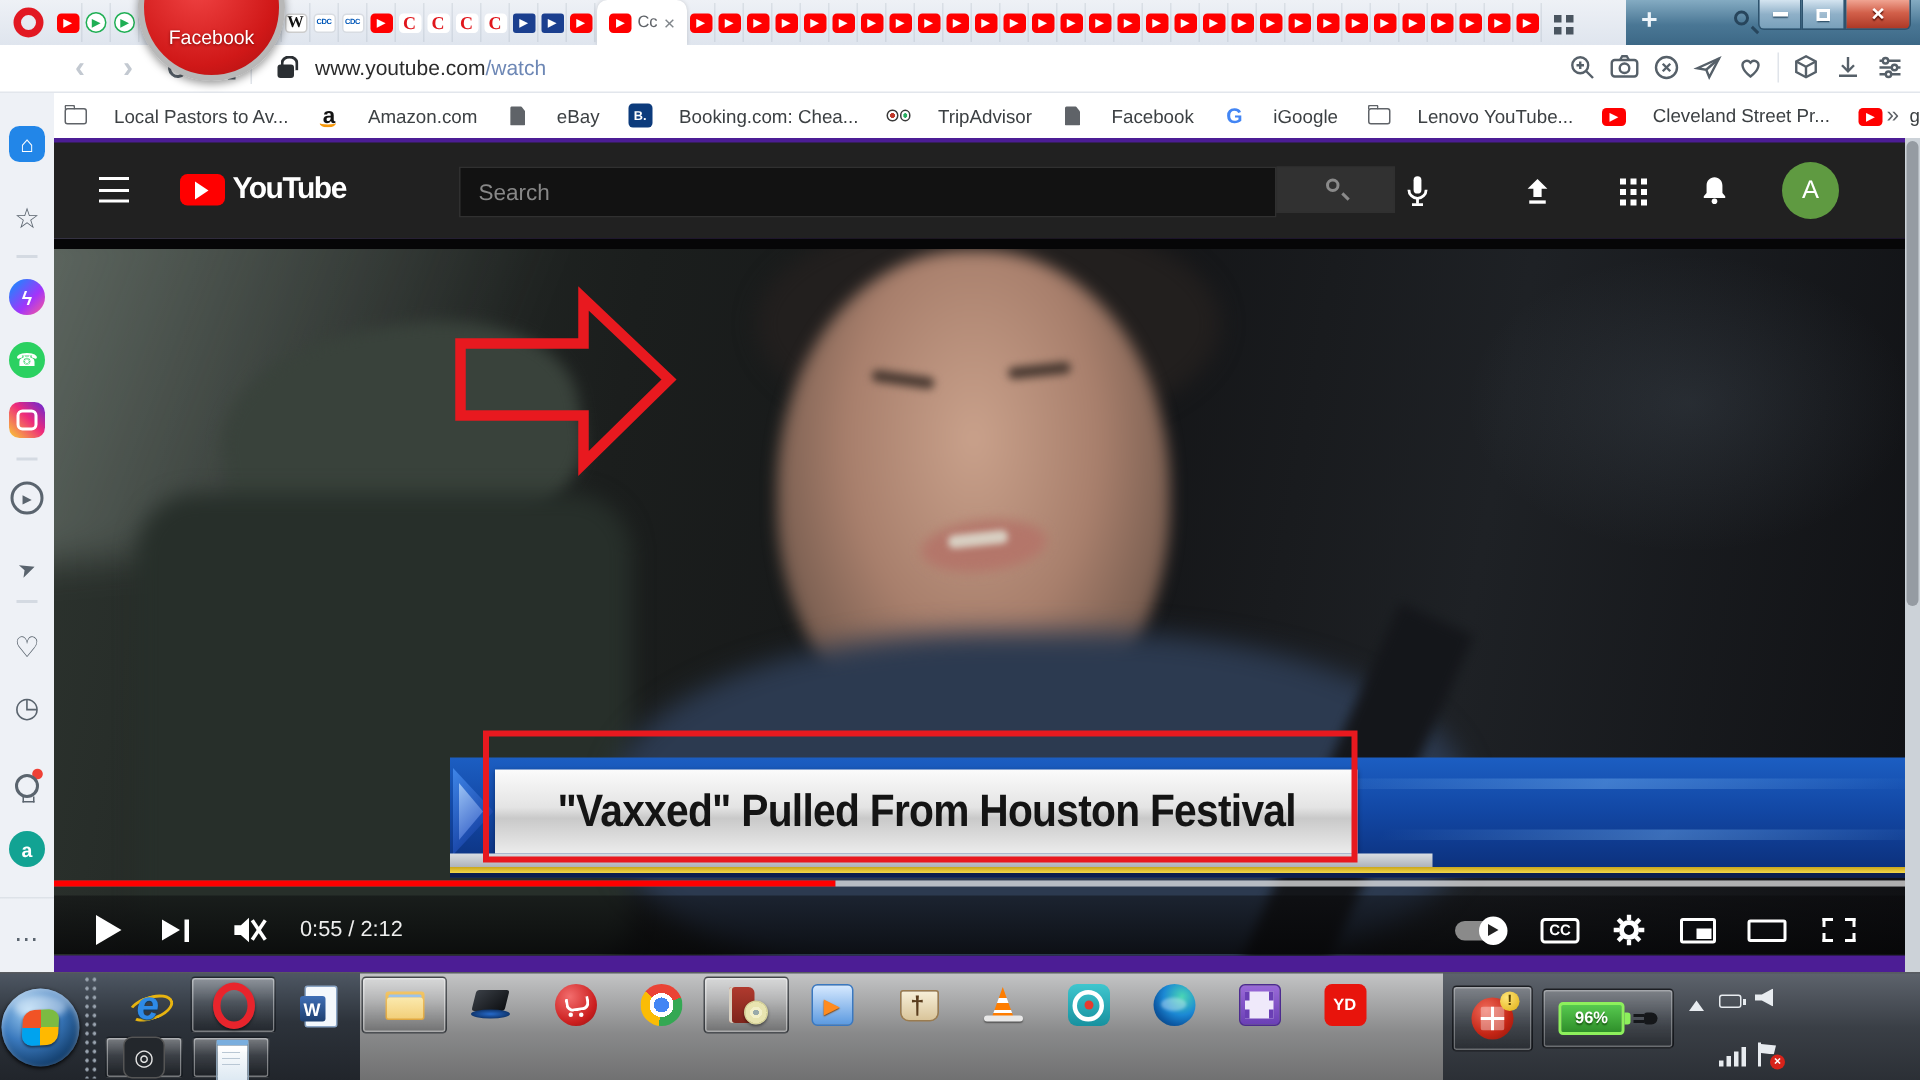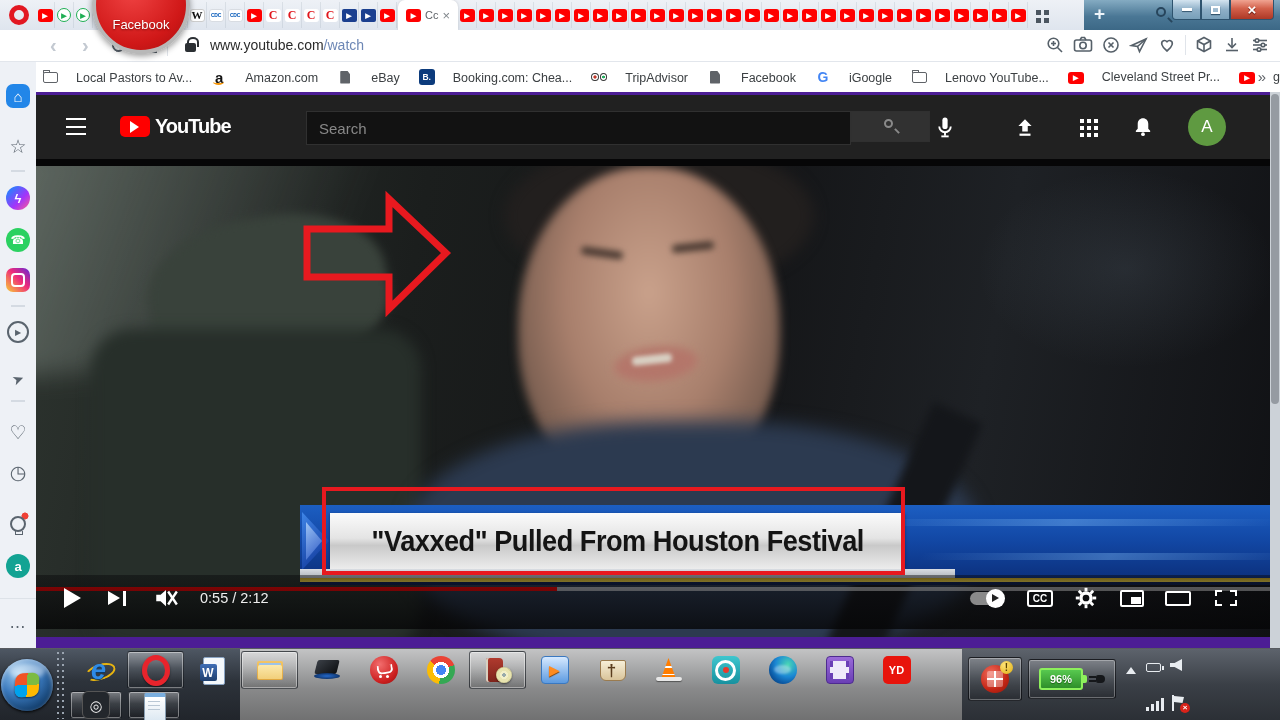--- a/index.html
+++ b/index.html
@@ -151,21 +151,21 @@
     background:conic-gradient(from 270deg at 50% 100%,#6f2da8 0 30deg,#0089d0 30deg 60deg,#0db14b 60deg 90deg,#fcb711 90deg 120deg,#f37021 120deg 150deg,#cc004c 150deg 180deg,rgba(0,0,0,0) 180deg); }
 
   
   #anno-rect { position:absolute; left:286px; top:328px; width:583px; height:88px; border:4px solid #e8191f; z-index:6; pointer-events:none; }
   #anno-arrow { position:absolute; left:255px; top:30px; z-index:6; pointer-events:none; }
 
   
   #progress { position:absolute; left:0; top:428px; width:100%; height:4px; background:rgba(255,255,255,.25); z-index:7; }
   #progress .red { height:4px; background:#f00; float:left; }
   #progress .buf { position:absolute; left:521px; right:0; top:0; height:4px; background:rgba(255,255,255,.55); }
-  #controls { position:absolute; left:0; top:416px; width:100%; height:54px; background:linear-gradient(180deg,rgba(8,8,10,.45),rgba(5,5,6,.8)); z-index:7; }
+  #controls { position:absolute; left:0; top:438px; width:100%; height:39px; background:linear-gradient(180deg,rgba(8,8,10,.45),rgba(5,5,6,.8)); z-index:7; }
   .ctl { position:absolute; top:0; height:46px; display:flex; align-items:center; justify-content:center; }
   #play-btn { left:22px; width:30px; } #play-btn i { width:0; height:0; border:10px solid transparent; border-left:17px solid #fff; margin-left:8px; }
   #next-btn { left:66px; width:30px; } #next-btn i { width:0; height:0; border:7px solid transparent; border-left:12px solid #fff; }
   #next-btn b { width:3px; height:15px; background:#fff; margin-left:-4px; }
   #vol-btn { left:112px; width:36px; }
   #time-disp { position:absolute; left:164px; top:0; height:46px; display:flex; align-items:center; color:#eee; font-size:14.5px; }
   #autoplay { left:928px; width:44px; } #autoplay .pill { width:33px; height:13px; background:#8a8a8a; border-radius:7px; position:relative; }
   #autoplay .knob { position:absolute; right:-2px; top:-3px; width:19px; height:19px; background:#fff; border-radius:50%; display:flex; align-items:center; justify-content:center; }
   #autoplay .knob i { width:0; height:0; border:4px solid transparent; border-left:7px solid #212121; margin-left:4px; }
   #cc-btn { left:986px; width:36px; } #cc-btn div { border:2px solid #fff; border-radius:3px; color:#fff; font-size:10px; font-weight:bold; padding:1px 4px; }

